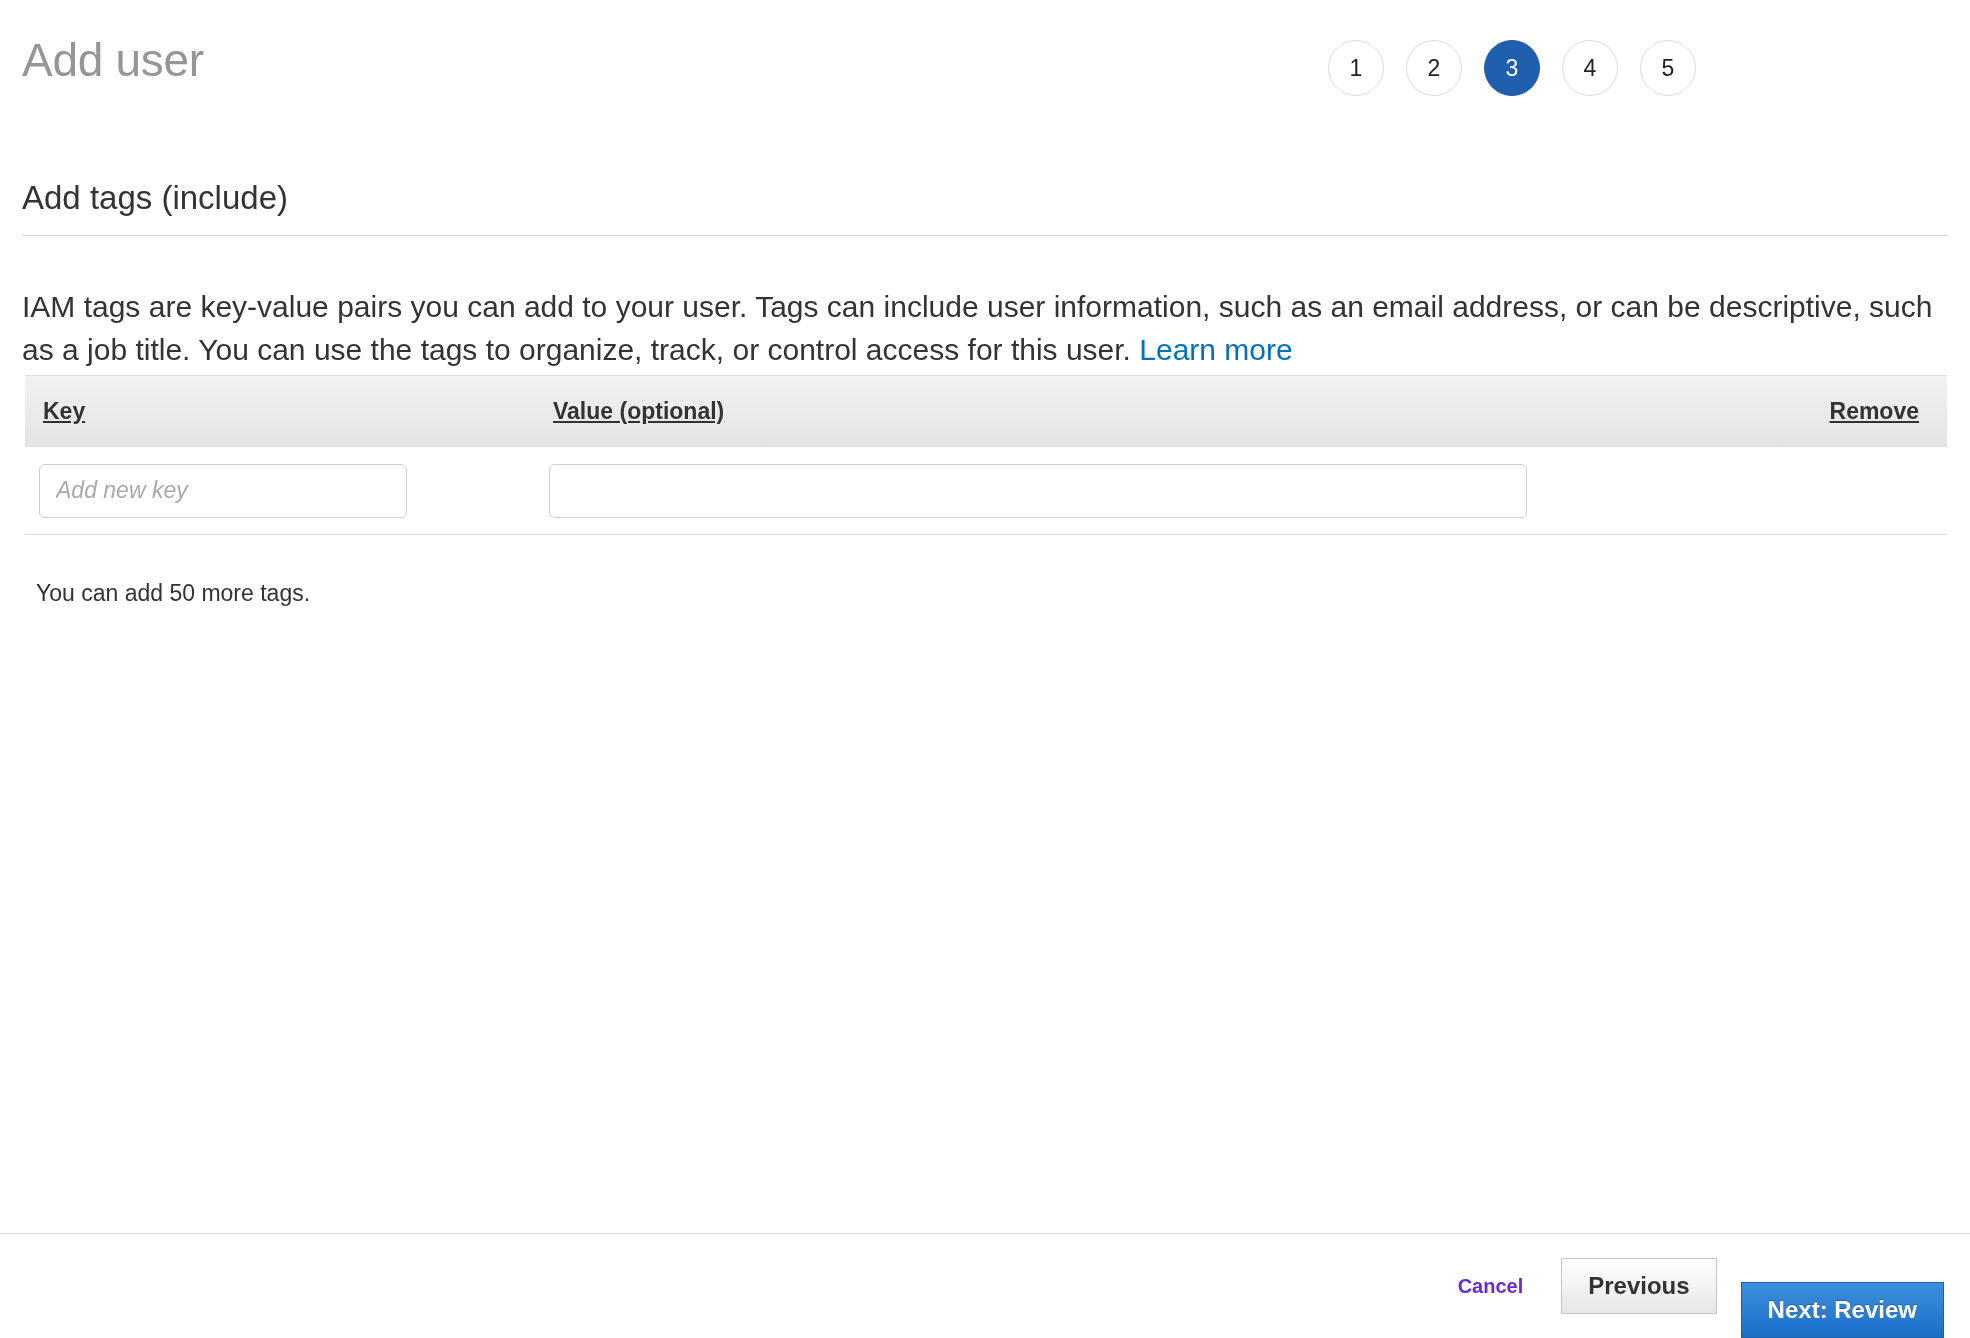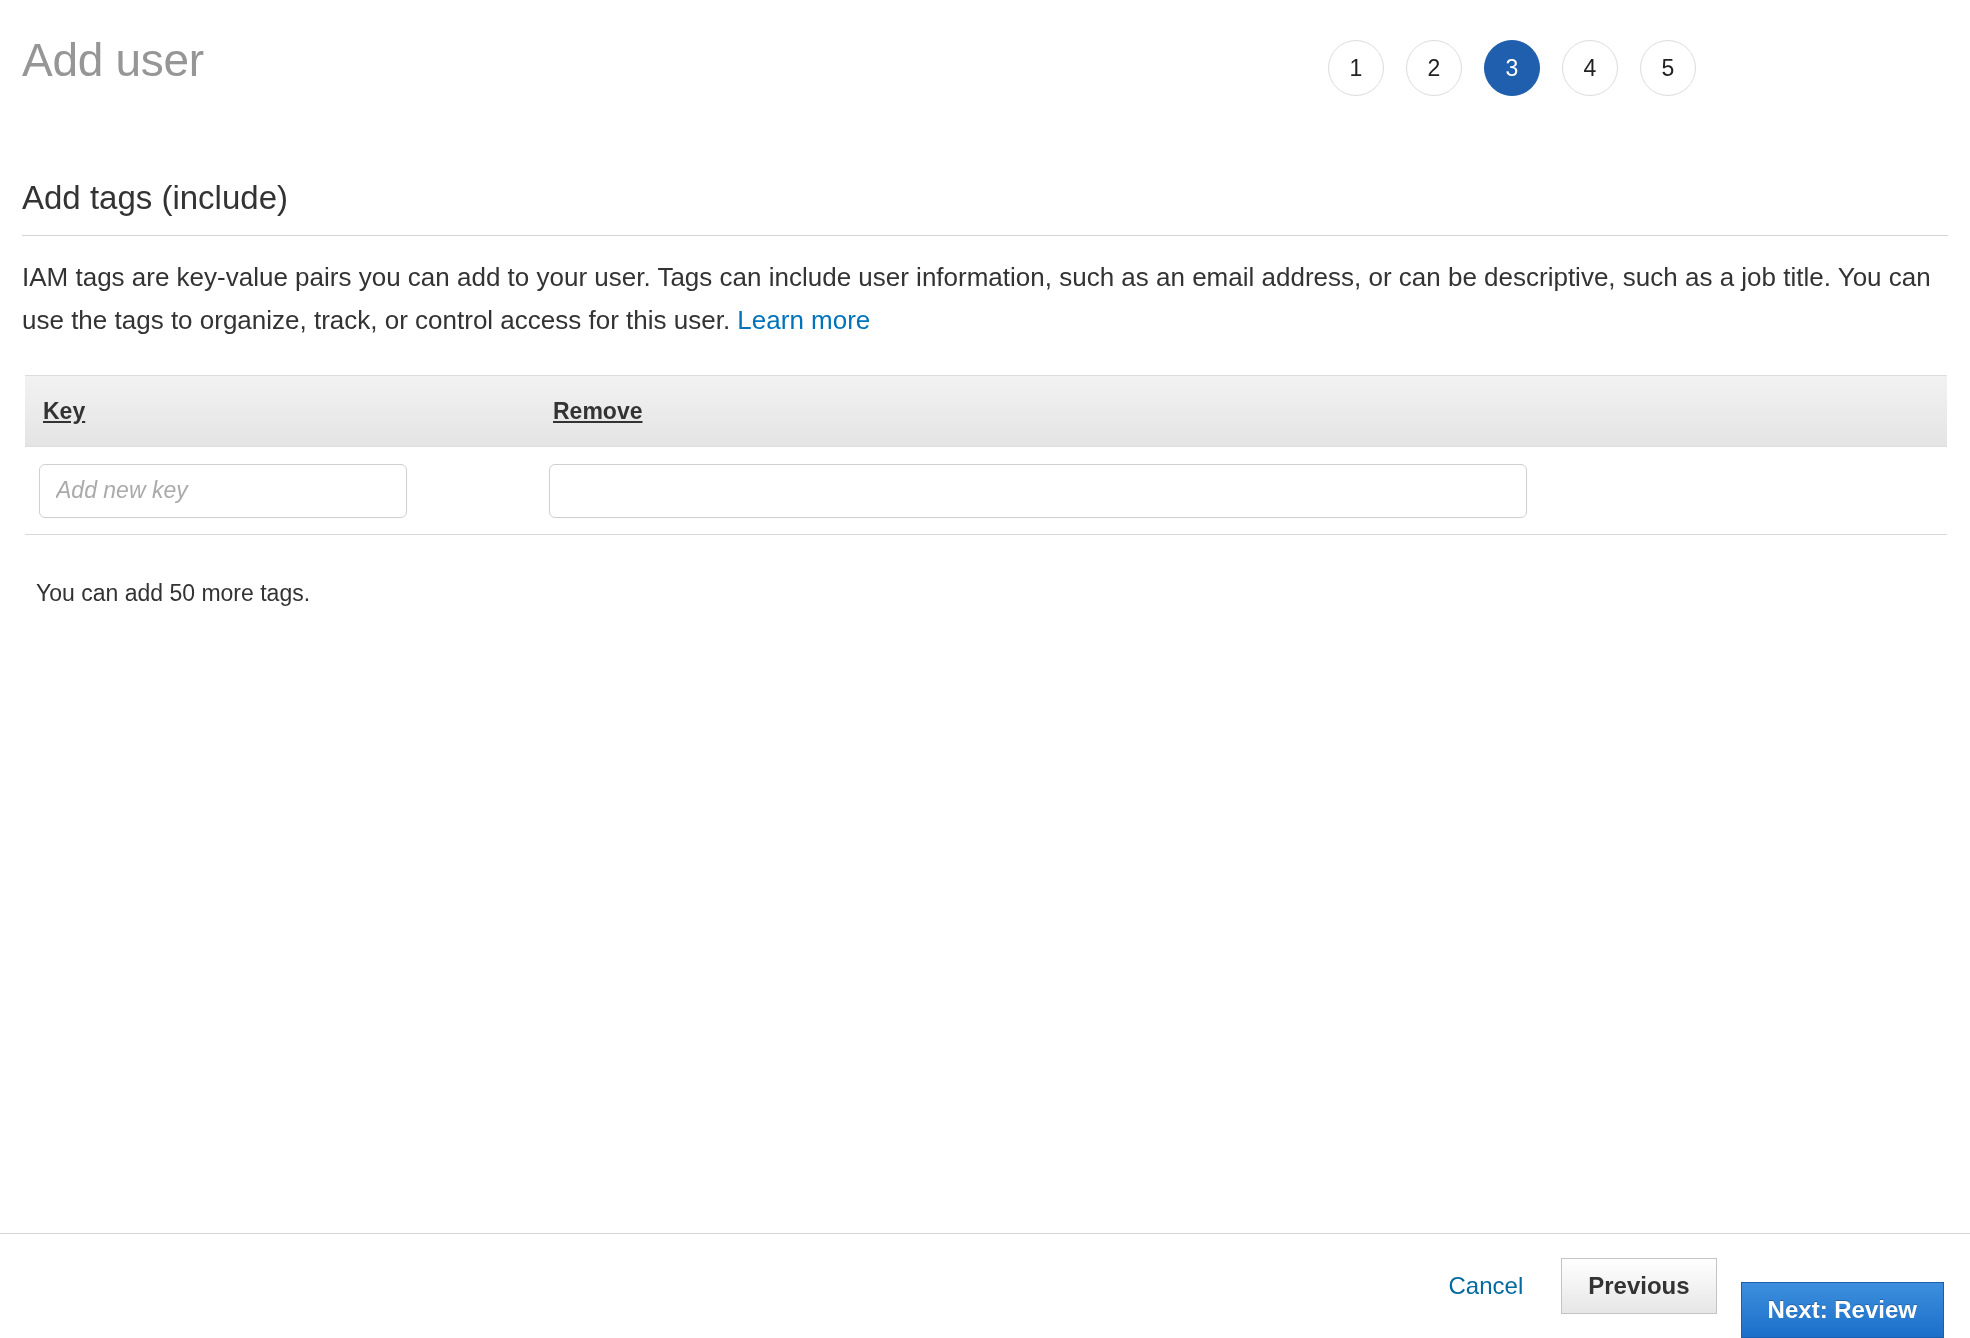--- a/index.html
+++ b/index.html
@@ -81,23 +81,23 @@
     left: 22px;
     top: 235px;
     width: 1926px;
     height: 1px;
     background: #d5d5d5;
   }
 
   .description {
     position: absolute;
     left: 22px;
-    top: 256px;
+    top: 285px;
     width: 1930px;
-    font-size: 26px;
+    font-size: 30px;
     line-height: 43px;
     color: #333333;
   }
   .description a {
     color: #0073bb;
     text-decoration: none;
   }
 
   
   .tag-table {
@@ -179,23 +179,23 @@
     top: 1234px;
     width: 1970px;
     height: 104px;
     display: flex;
     align-items: center;
     justify-content: flex-end;
     padding-right: 26px;
     gap: 24px;
   }
   .cancel-link {
-    font-size: 24px;
-    font-weight: normal;
-    color: #0369a1;
+    font-size: 20px;
+    font-weight: bold;
+    color: #6d28d9;
     text-decoration: none;
     padding: 8px 14px;
   }
   .btn {
     font-family: "Liberation Sans", sans-serif;
     font-size: 24px;
     font-weight: bold;
     border-radius: 0;
     padding: 0 26px;
     height: 56px;
@@ -235,20 +235,21 @@
   <div class="section-heading">Add tags (include)</div>
   <div class="heading-rule"></div>
 
   <div class="description">
     <span>IAM tags are key-value pairs you can add to your user. Tags can include user information, such as an email address, or can be descriptive, such as a job title. You can use the tags to organize, track, or control access for this user. </span><a href="#">Learn more</a>
   </div>
 
   <div class="tag-table">
     <div class="tag-thead">
       <div class="th th-key">Key</div>
+      <div class="th th-value">Value (optional)</div>
       <div class="th th-remove">Remove</div>
     </div>
     <div class="tag-row">
       <div class="cell-key">
         <input class="txt-input key-input" type="text" placeholder="Add new key" style="">
       </div>
       <div class="cell-value">
         <input class="txt-input value-input" type="text" placeholder="" style="">
       </div>
       <div class="cell-remove"></div>

